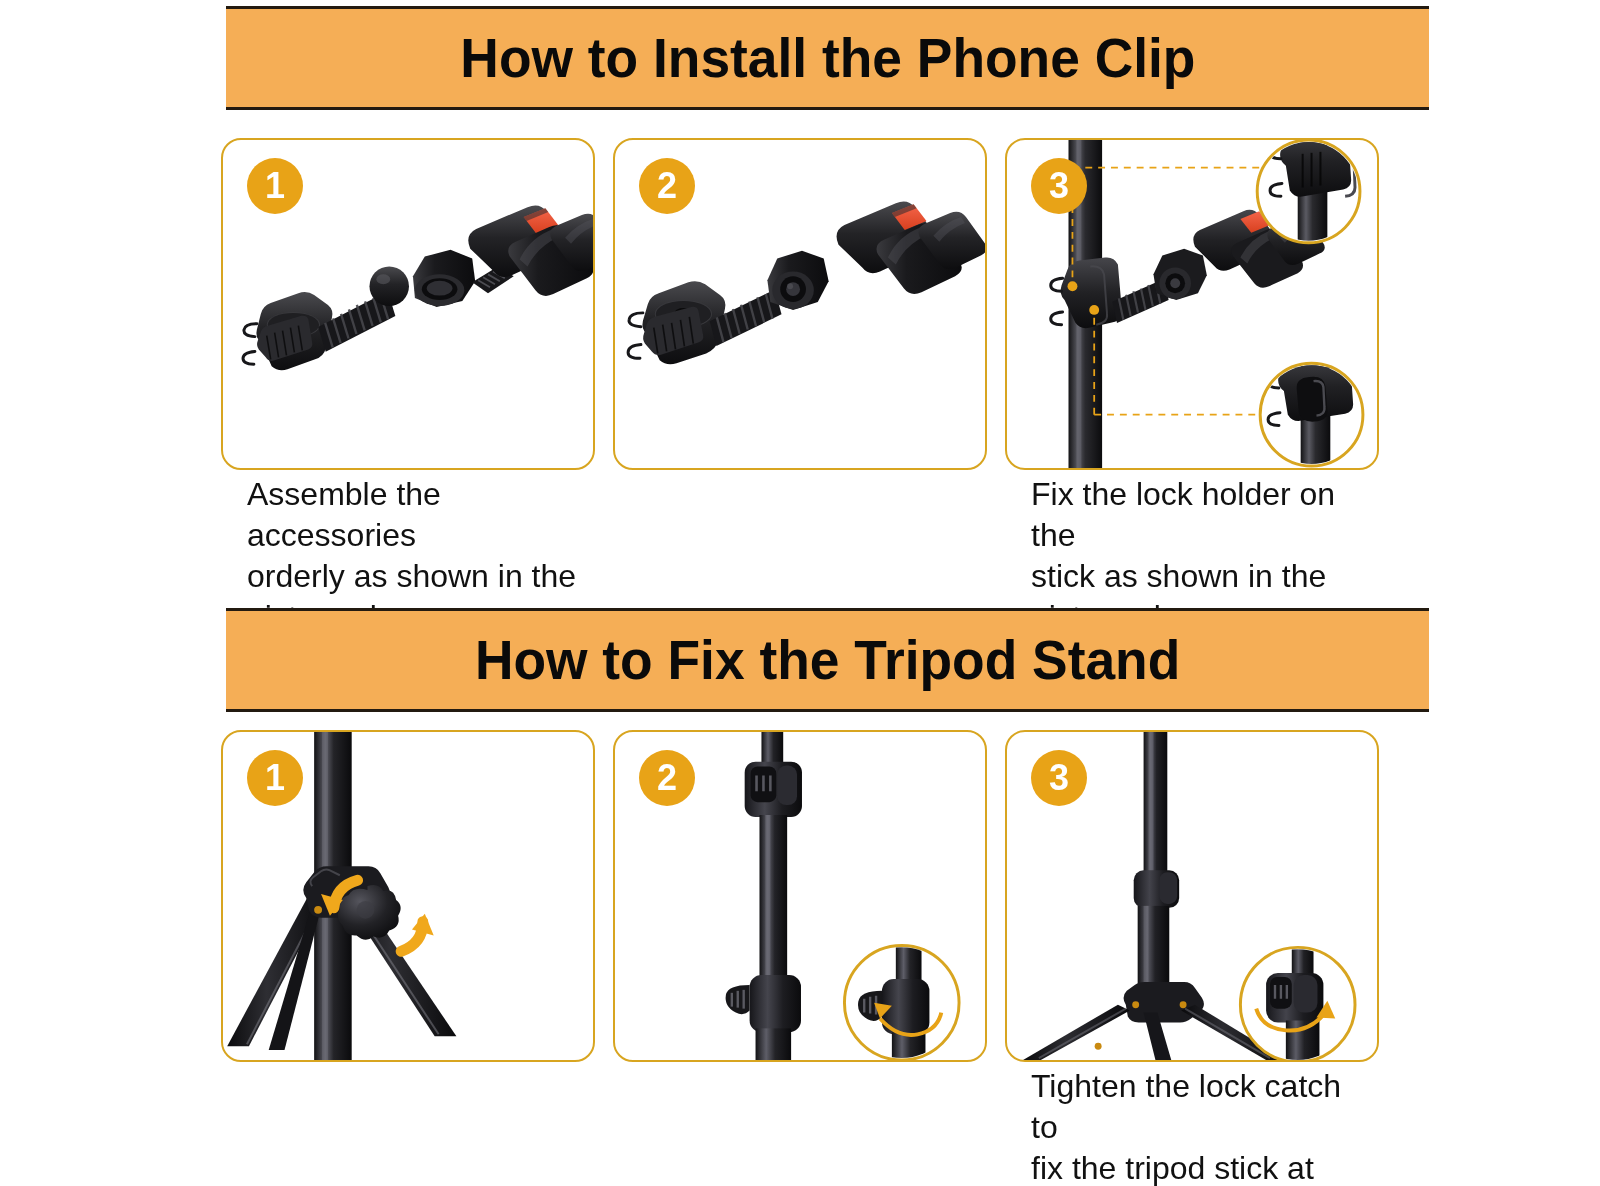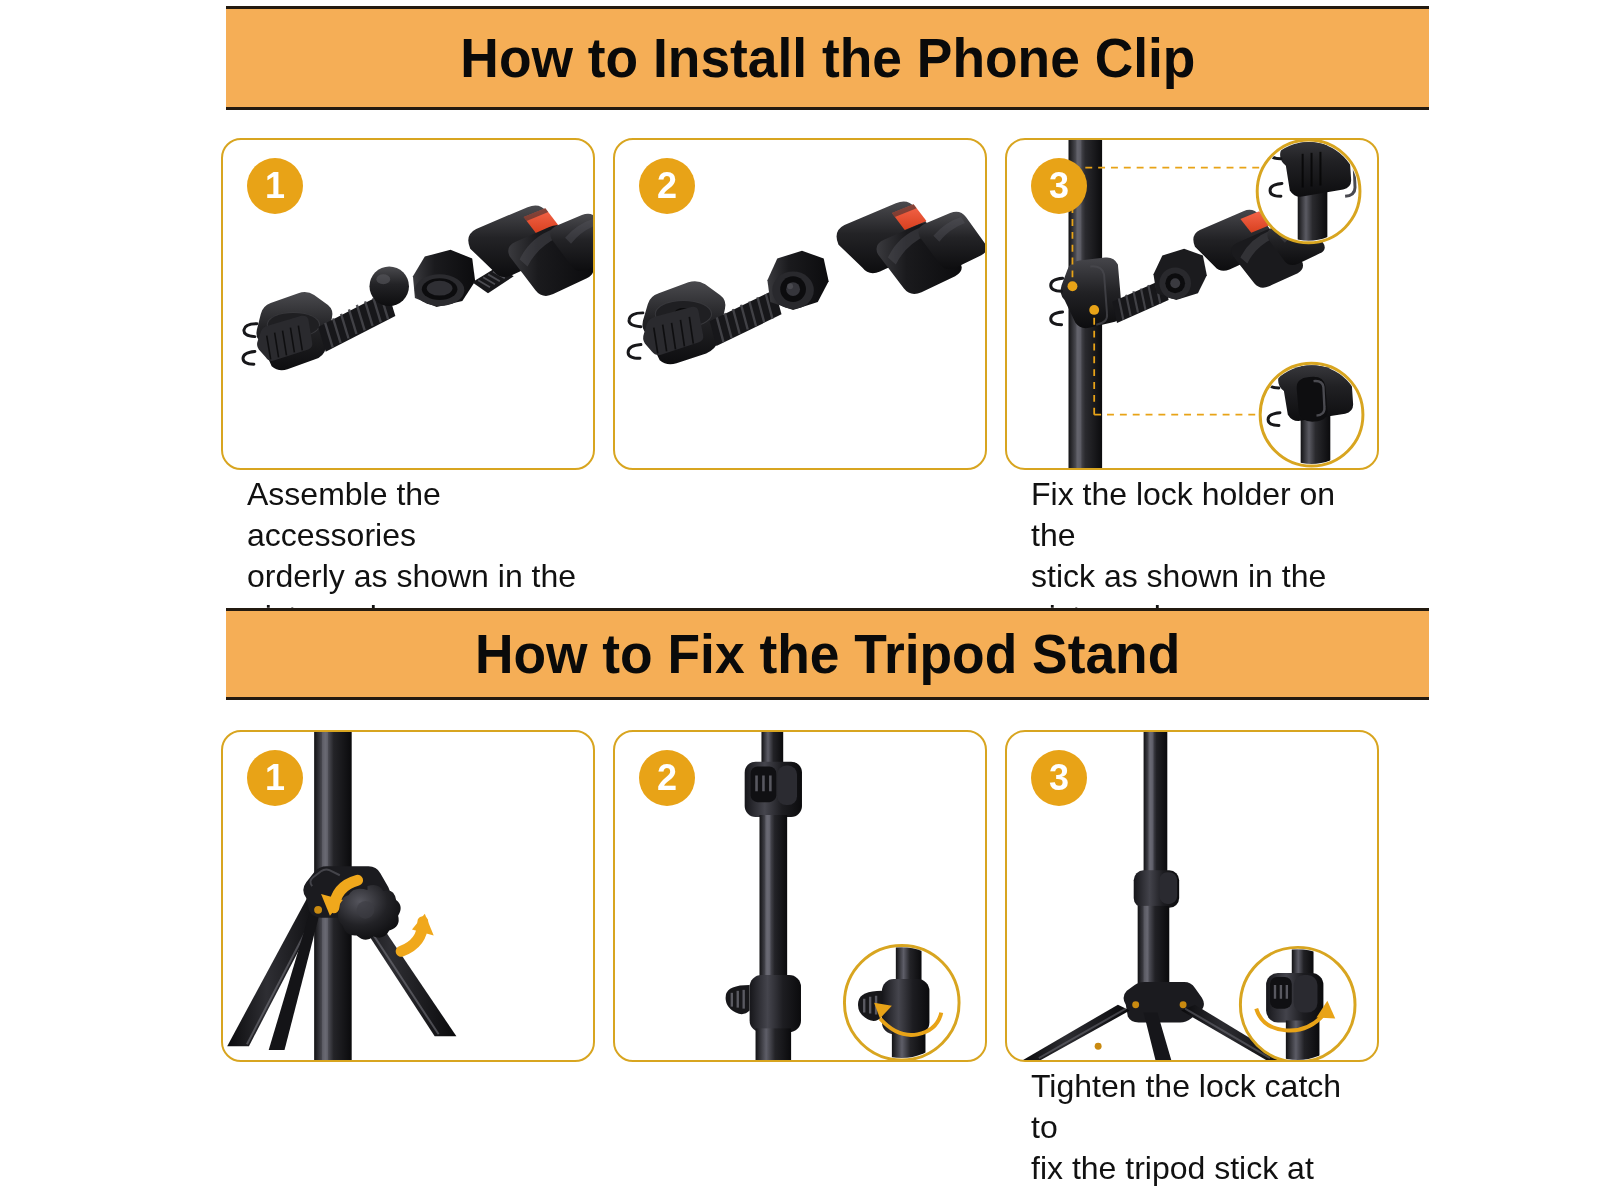--- a/index.html
+++ b/index.html
@@ -38,21 +38,21 @@
   .banner-title {
     font-size: 55px;
     font-weight: 700;
     color: #0a0a0a;
     letter-spacing: 0px;
     line-height: 1;
     white-space: nowrap;
     transform: scaleX(0.97);
   }
   #banner-1 { top: 6px;   height: 104px; }
-  #banner-2 { top: 608px; height: 92px; text-align: center; }
+  #banner-2 { top: 608px; height: 104px; text-align: center; }
 
   
   .steps-row {
     position: absolute;
     left: 0;
     width: 1600px;
     display: flex;
     justify-content: center;
     gap: 18px;
   }

